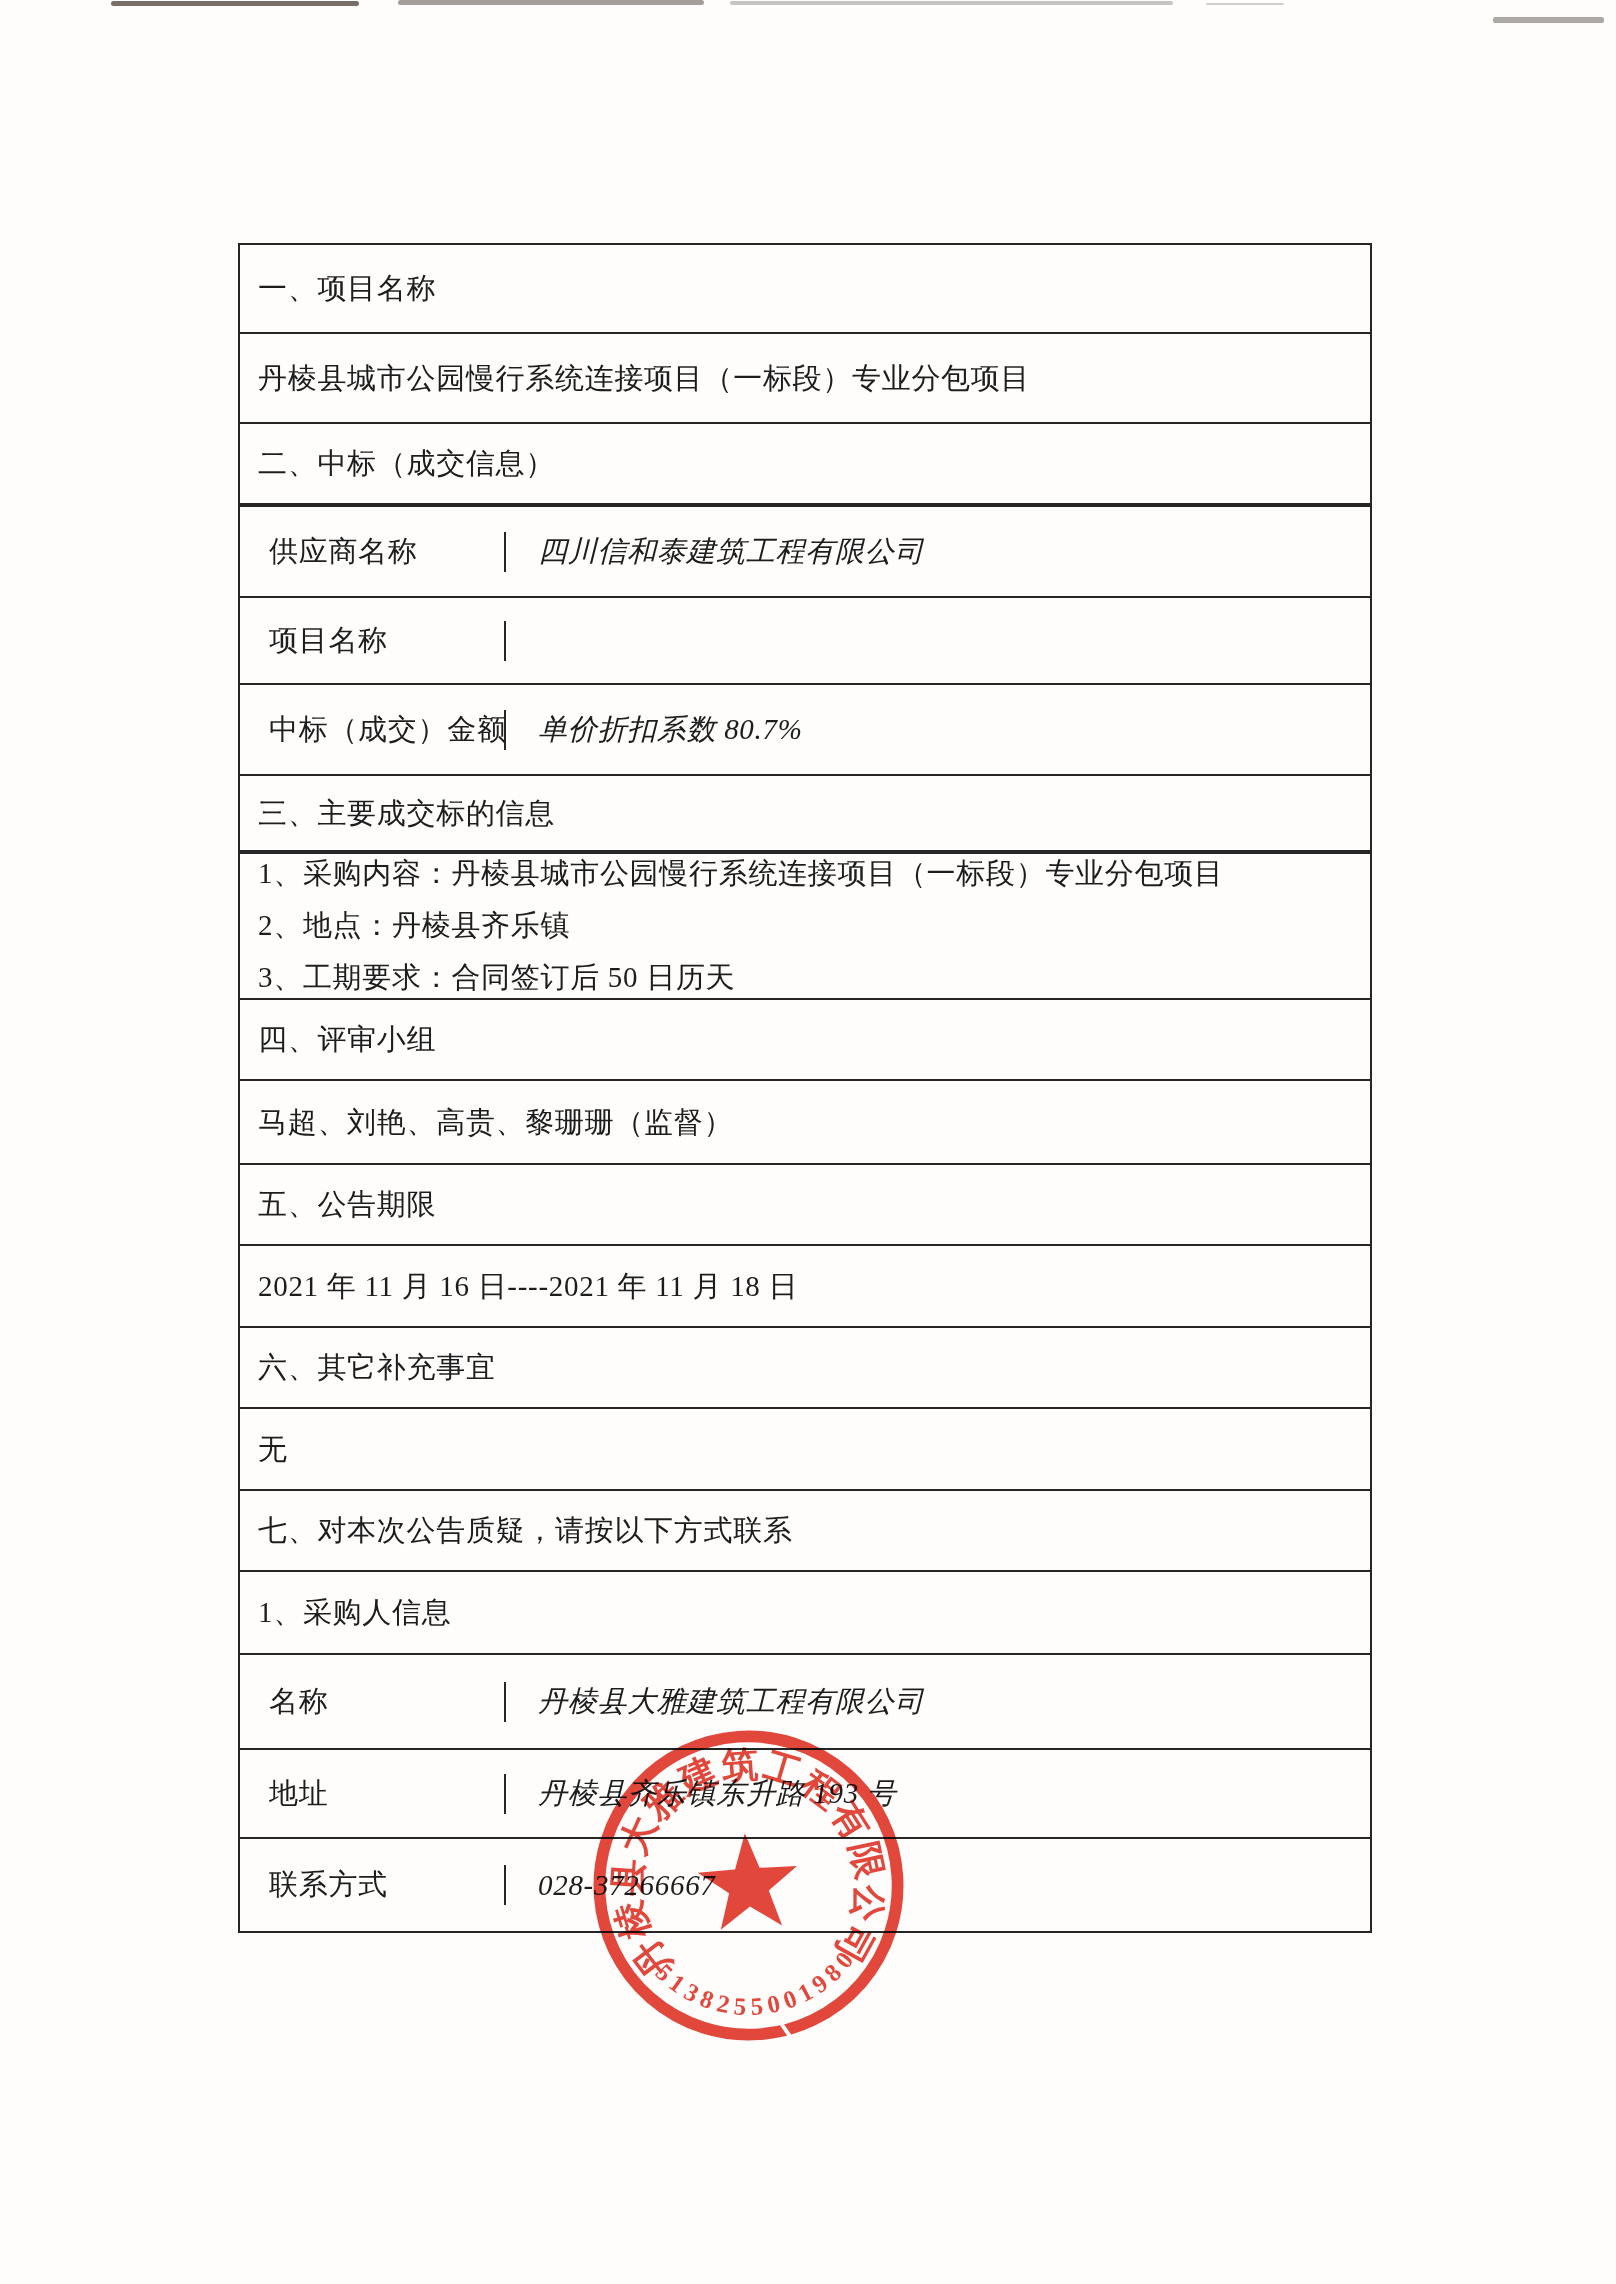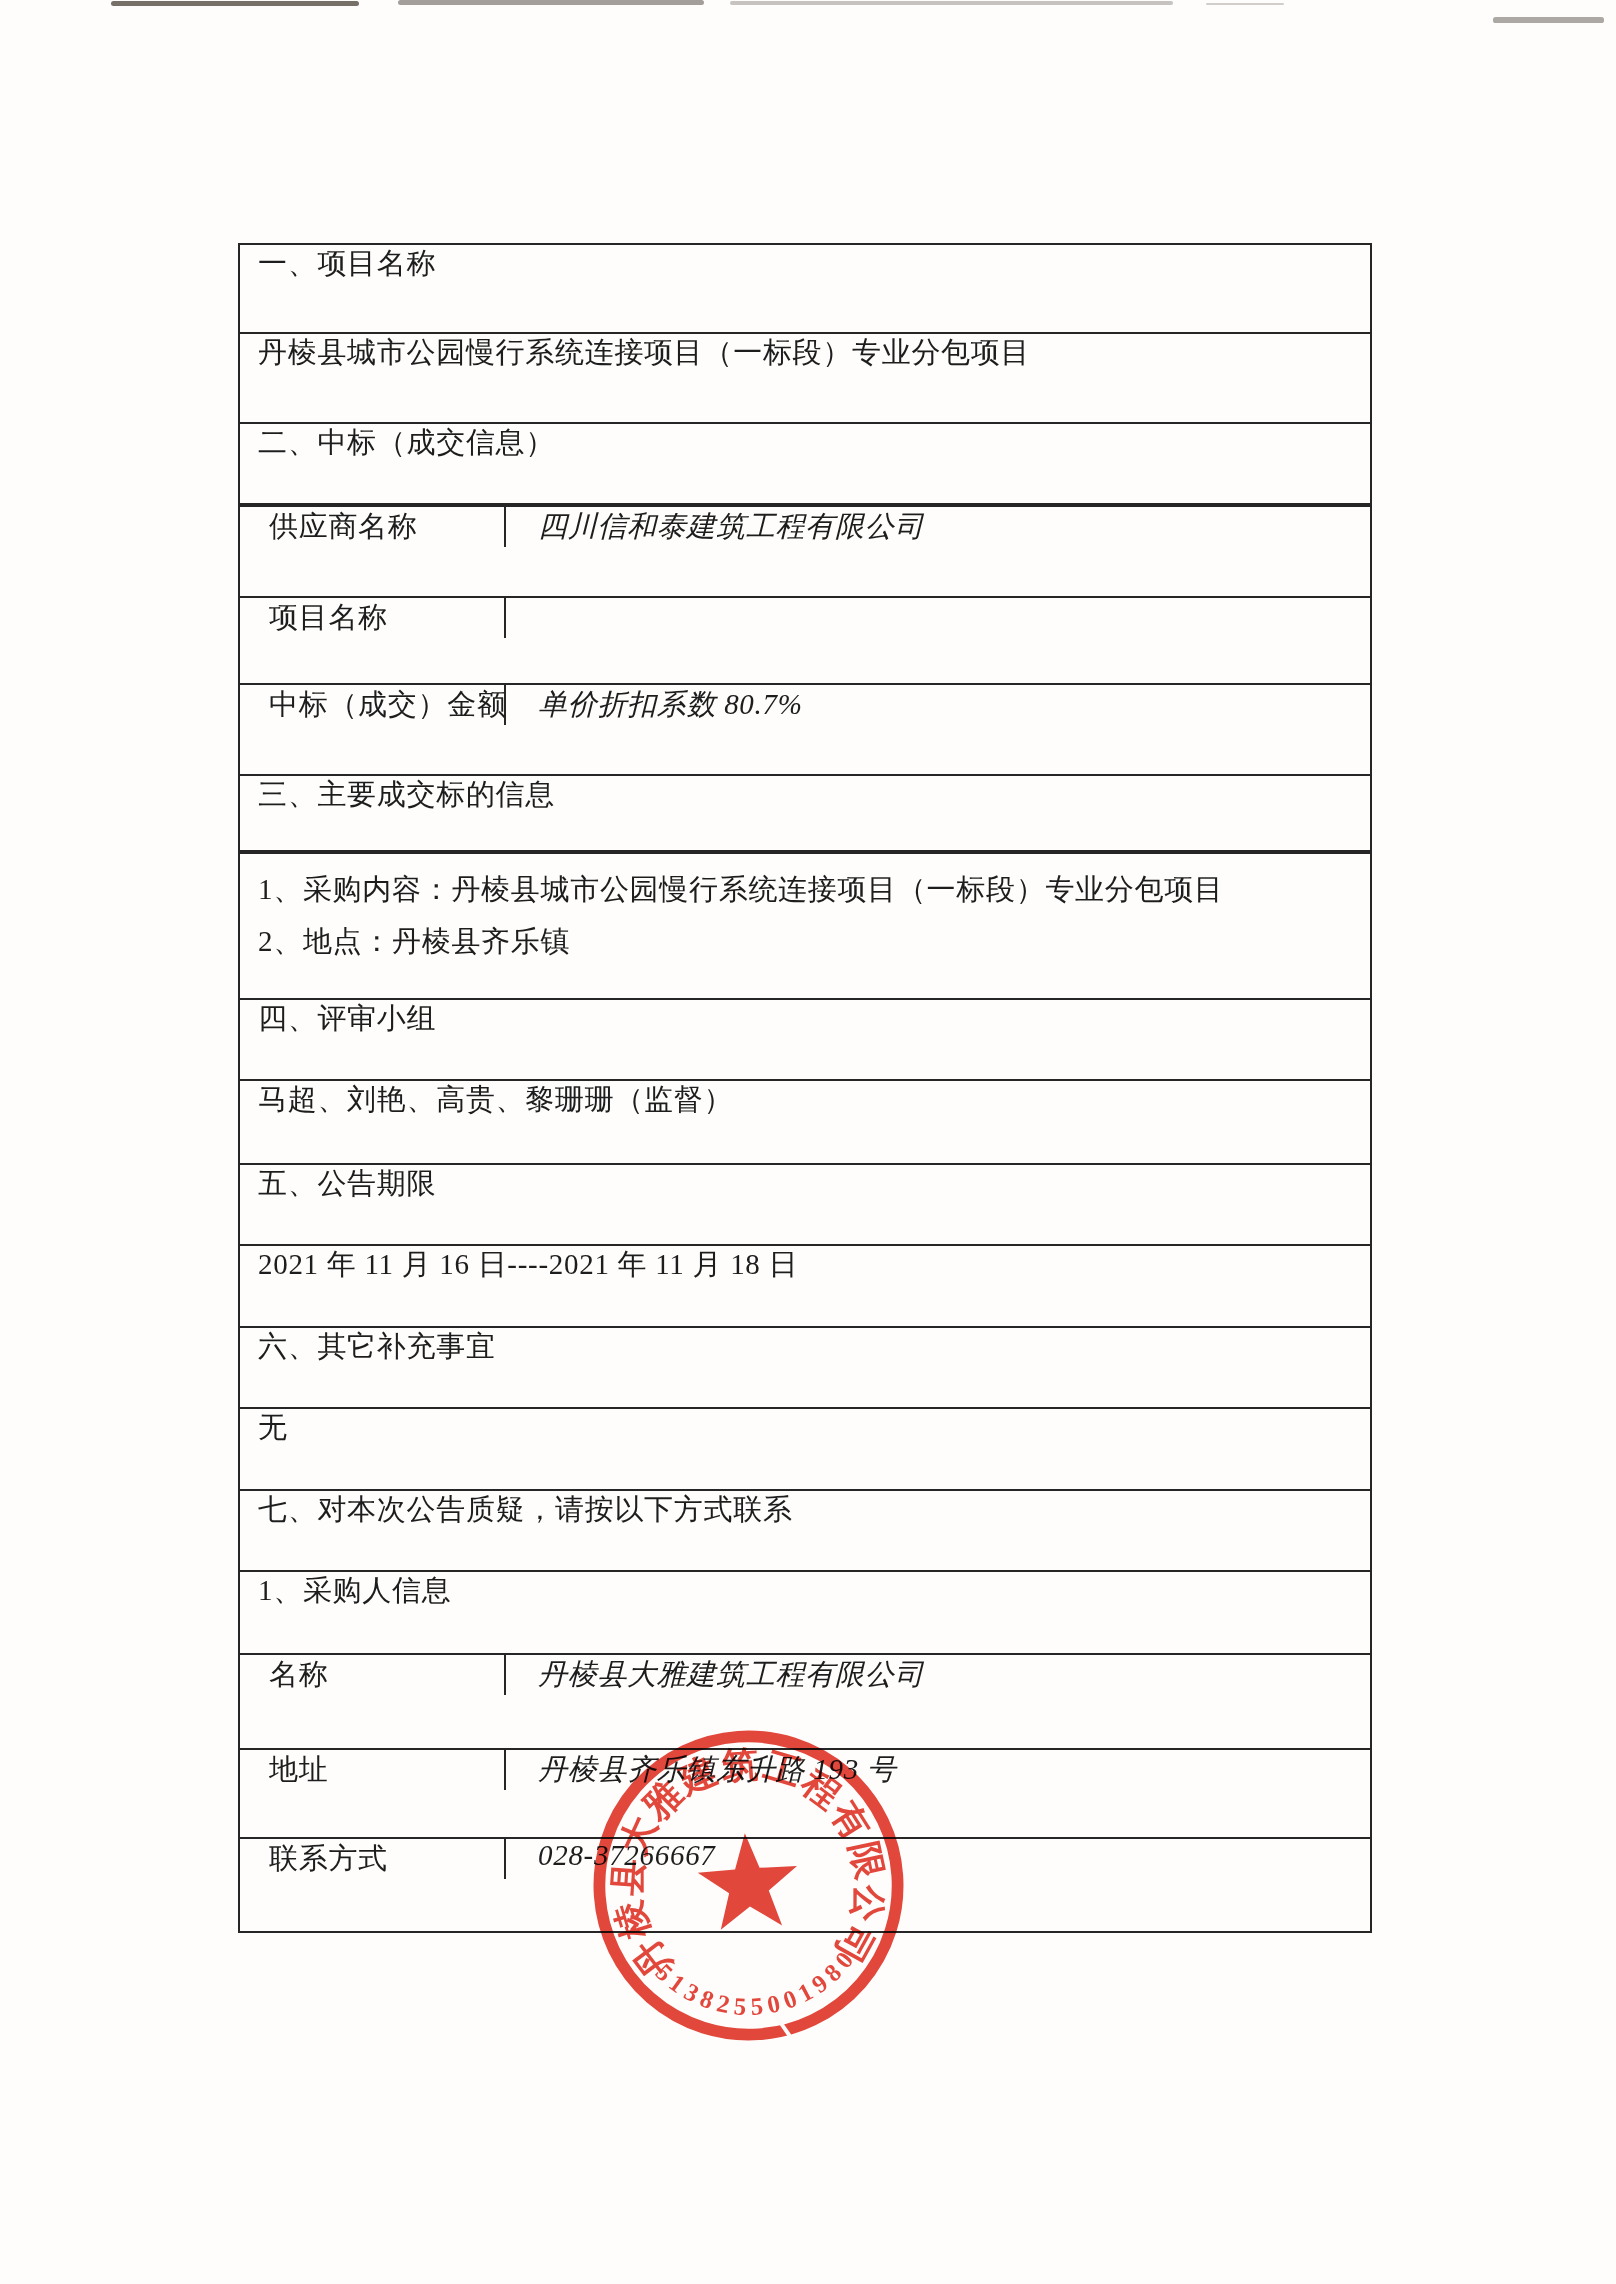--- a/index.html
+++ b/index.html
@@ -20,21 +20,21 @@
   .a5{left:1493px;top:17px;width:111px;height:5.9px;opacity:.45;}
 
   .doc-table{
     position:absolute;left:238px;top:243px;width:1130px;
     border:2.6px solid #262626;
     background:transparent;
   }
   .row{
     box-sizing:border-box;
     border-top:2.6px solid #262626;
-    display:flex;align-items:flex-start;
+    display:flex;align-items:center;
   }
   .row.first{border-top:none;}
   .row.bt-thick{border-top-width:4.6px;}
   .cell{
     display:flex;align-items:center;
     padding:0 18px;font-size:29px;line-height:1.25;
     letter-spacing:0.7px;white-space:nowrap;
   }
   .single .cell{width:100%;}
   .lbl{
@@ -109,20 +109,21 @@
     </div>
 
     <div class="row single" style="height:76px">
       <div class="cell">三、主要成交标的信息</div>
     </div>
 
     <div class="row single bt-thick" style="height:148px">
       <div class="block">
         <div class="line">1、采购内容：丹棱县城市公园慢行系统连接项目（一标段）专业分包项目</div>
         <div class="line">2、地点：丹棱县齐乐镇</div>
+        <div class="line">3、工期要求：合同签订后 50 日历天</div>
       </div>
     </div>
 
     <div class="row single" style="height:81px">
       <div class="cell">四、评审小组</div>
     </div>
 
     <div class="row single" style="height:84px">
       <div class="cell">马超、刘艳、高贵、黎珊珊（监督）</div>
     </div>

